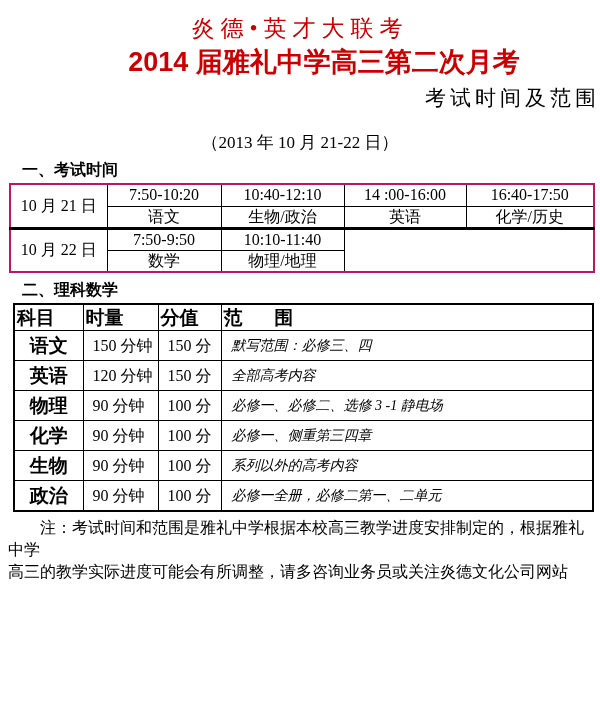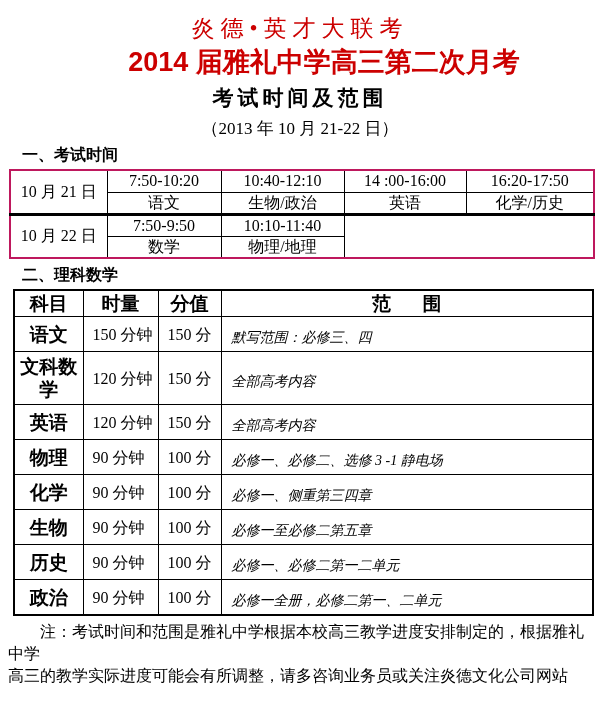--- a/index.html
+++ b/index.html
@@ -28,36 +28,35 @@
     text-align: center;
     color: #cc0000;
     font-size: 27px;
     line-height: 33px;
     font-weight: bold;
     margin-top: 3px;
     font-family: "Liberation Sans", "DejaVu Sans", sans-serif;
     padding-left: 48px;
   }
   .subtitle {
-    text-align: center;
+    text-align: right;
     font-size: 21px;
     line-height: 25px;
     letter-spacing: 4px;
     margin-top: 7px;
-    font-weight: bold;
   }
   .date-range {
     text-align: center;
     font-size: 17px;
     line-height: 21px;
-    margin-top: 7px;
+    margin-top: 21px;
   }
   
   .section-heading {
-    font-family: Liberation Mono, monospace;
+    font-family: Liberation Serif, serif;
     font-weight: 600;
     font-size: 16px;
     line-height: 20px;
     margin: 7px 0 3px 22px;
   }
   
   table { border-collapse: collapse; table-layout: fixed; }
   .schedule-table {
     width: 584px;
     margin-left: 9px;
@@ -85,21 +84,21 @@
   .scope-table th, .scope-table td {
     border: 1px solid #000;
     overflow: hidden;
   }
   .scope-table th {
     font-family: "Liberation Sans", "DejaVu Sans", sans-serif;
     font-weight: bold;
     font-size: 19px;
     line-height: 21px;
     padding: 2px 2px;
-    text-align: center;
+    text-align: left;
     white-space: pre;
   }
   .scope-table td.subject-cell {
     font-family: "Liberation Sans", "DejaVu Sans", sans-serif;
     font-weight: bold;
     font-size: 19px;
     line-height: 23px;
     text-align: center;
     padding: 3px 2px;
   }
@@ -110,21 +109,21 @@
     text-align: left;
     padding: 3px 6px 3px 9px;
     white-space: nowrap;
     margin-top: 32px;
   }
   .scope-table td.scope-cell {
     font-size: 14px;
     line-height: 18px;
     font-style: italic;
     text-align: left;
-    padding: 12px 6px 4px 10px;
+    padding: 4px 6px 4px 10px;
   }
   
   .footer-note {
     margin: 5px 8px 0 8px;
     font-size: 16px;
     line-height: 22px;
   }
   .note-line.indent { text-indent: 2em; }
 </style>
 </head>
@@ -146,21 +145,21 @@
         <col style="width:123px">
         <col style="width:122px">
         <col style="width:128px">
     </colgroup>
     <tbody>
       <tr>
         <td rowspan="2" class="date-cell">10 月 21 日</td>
         <td>7:50-10:20</td>
         <td>10:40-12:10</td>
         <td>14 :00-16:00</td>
-        <td>16:20-17:50</td>
+        <td>16:40-17:50</td>
       </tr>
       <tr>
         <td>语文</td>
         <td>生物/政治</td>
         <td>英语</td>
         <td>化学/历史</td>
       </tr>
       <tr class="block-start">
         <td rowspan="2" class="date-cell">10 月 22 日</td>
         <td>7:50-9:50</td>
@@ -192,26 +191,20 @@
       </tr>
     </thead>
     <tbody>
       <tr>
         <td class="subject-cell">语文</td>
         <td class="duration-cell">150 分钟</td>
         <td class="score-cell">150 分</td>
         <td class="scope-cell">默写范围：必修三、四</td>
       </tr>
       <tr>
-        <td class="subject-cell">文科数学</td>
-        <td class="duration-cell">120 分钟</td>
-        <td class="score-cell">150 分</td>
-        <td class="scope-cell">全部高考内容</td>
-      </tr>
-      <tr>
         <td class="subject-cell">英语</td>
         <td class="duration-cell">120 分钟</td>
         <td class="score-cell">150 分</td>
         <td class="scope-cell">全部高考内容</td>
       </tr>
       <tr>
         <td class="subject-cell">物理</td>
         <td class="duration-cell">90 分钟</td>
         <td class="score-cell">100 分</td>
         <td class="scope-cell">必修一、必修二、选修 3 -1 静电场</td>
@@ -219,27 +212,21 @@
       <tr>
         <td class="subject-cell">化学</td>
         <td class="duration-cell">90 分钟</td>
         <td class="score-cell">100 分</td>
         <td class="scope-cell">必修一、侧重第三四章</td>
       </tr>
       <tr>
         <td class="subject-cell">生物</td>
         <td class="duration-cell">90 分钟</td>
         <td class="score-cell">100 分</td>
-        <td class="scope-cell">必修一至必修二第五章</td>
-      </tr>
-      <tr>
-        <td class="subject-cell">历史</td>
-        <td class="duration-cell">90 分钟</td>
-        <td class="score-cell">100 分</td>
-        <td class="scope-cell">必修一、必修二第一二单元</td>
+        <td class="scope-cell">系列以外的高考内容</td>
       </tr>
       <tr>
         <td class="subject-cell">政治</td>
         <td class="duration-cell">90 分钟</td>
         <td class="score-cell">100 分</td>
         <td class="scope-cell">必修一全册，必修二第一、二单元</td>
       </tr>
     </tbody>
   </table>
 

